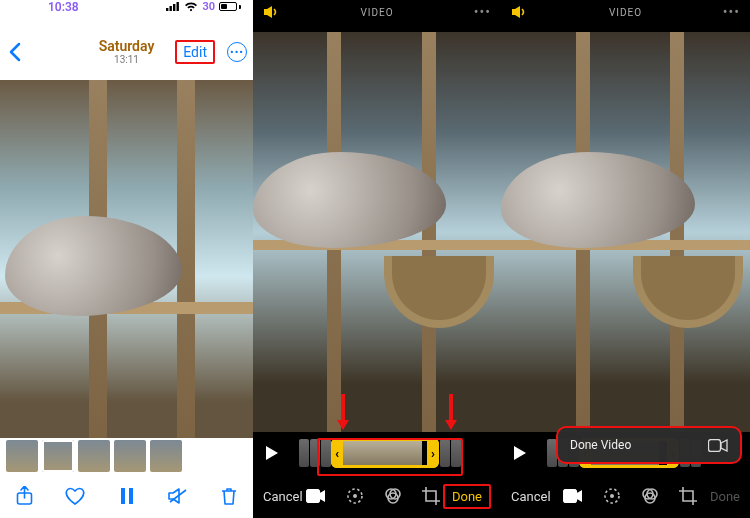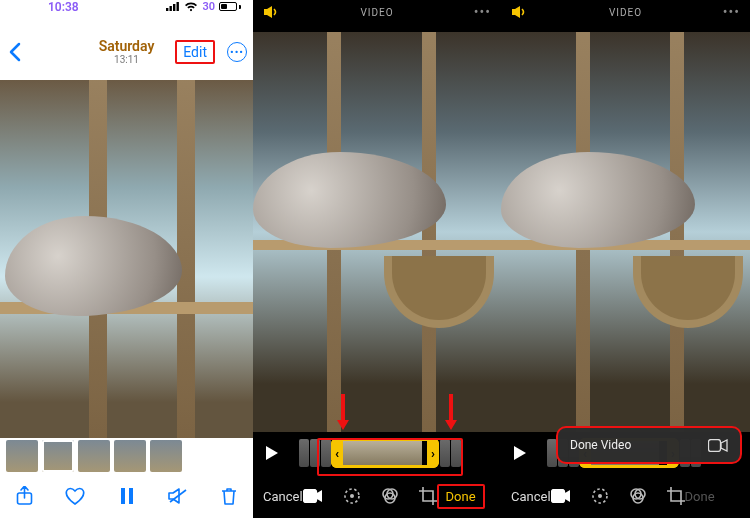--- a/index.html
+++ b/index.html
@@ -71,21 +71,21 @@
   .p2 .scrub-sel{ width:108px;}
   .p3 .scrub-sel{ width:100px;}
 
   .arrow-down{ position:absolute; color:#e11; font-size:20px; font-weight:900; }
   .arrow-down.a1{ left:82px; bottom:86px;}
   .arrow-down svg{display:block;}
   .arrow-down.a2{ left:190px; bottom:86px;}
   .scrubber-highlight{ position:absolute; border:2px solid #e11; border-radius:2px;}
   .scrubber-highlight.s1{ left:64px; bottom:42px; width:146px; height:38px;}
 
-  .editor-bottom { position:absolute; bottom:0; left:0; right:0; height:44px; display:flex; align-items:center; padding:0 10px; color:#888; }
+  .editor-bottom { position:absolute; bottom:0; left:0; right:0; height:44px; display:flex; align-items:center; justify-content:space-between; padding:0 10px; color:#888; }
   .eb-left{ font-size:13px; color:#ddd;}
   .eb-right{ font-size:13px;}
   .eb-right.active{ color:#f6c400; padding:3px 7px;}
   .eb-right.active.boxed{ border:2px solid #e11; border-radius:2px;}
   .eb-right.dim{ color:#555;}
   .eb-tools{ display:flex; gap:20px; align-items:center;}
   .tool-ic{ color:#bbb;}
   .tool-ic.active{ color:#fff;}
 
   

